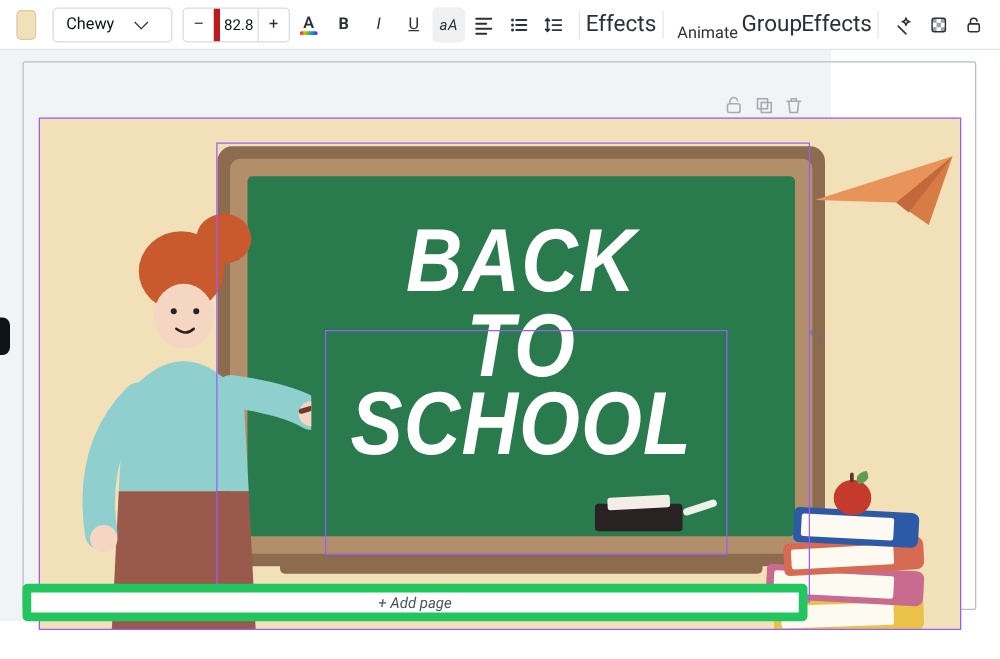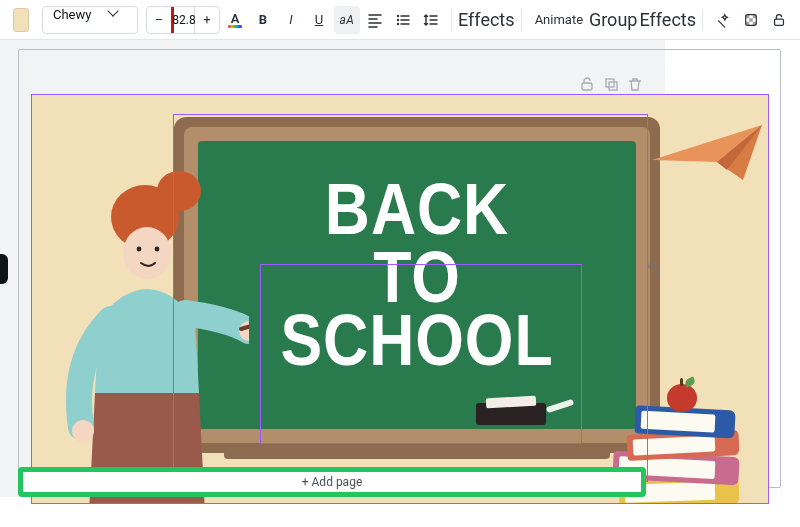--- a/index.html
+++ b/index.html
@@ -4,36 +4,36 @@
 <style>
   * { box-sizing: border-box; margin: 0; padding: 0; }
   html, body { width: 800px; height: 527px; font-family: -apple-system, BlinkMacSystemFont, "Segoe UI", Roboto, sans-serif; font-size: 13px; color: #0e1318; overflow: hidden; background: #fff; }
 
   
   .toolbar {
     display: flex; align-items: center; height: 40px; padding: 0 8px; gap: 2px;
     border-bottom: 1px solid #e4e7ea; background: #fff;
   }
   .swatch { width: 24px; height: 24px; border-radius: 4px; background: #f2e0b8; border: 1px solid rgba(0,0,0,.1); }
-  .font-select { display: flex; border: 1px solid #d7dbe0; border-radius: 4px; height: 28px; padding: 0 6px 0 10px; margin: 0 6px; gap: 18px; min-width: 96px;}
+  .font-select { display: flex; align-items: center; border: 1px solid #d7dbe0; border-radius: 4px; height: 28px; padding: 0 6px 0 10px; margin: 0 6px; gap: 18px; min-width: 96px;}
   .font-select span { font-size: 13px; }
   .chev { width: 8px; height: 8px; border-right: 1.5px solid #2b3138; border-bottom: 1.5px solid #2b3138; transform: rotate(45deg); margin-bottom: 3px; }
   .size-group { display: flex; align-items: center; border: 1px solid #d7dbe0; border-radius: 4px; height: 28px; }
   .size-btn { width: 24px; height: 100%; display: flex; align-items: center; justify-content: center; color: #2b3138; cursor: pointer; }
-  .size-val { width: 24px; text-align: center; font-size: 12px; border-left: 3px solid #b91c1c; border-right: 1px solid #d7dbe0; height:100%; display:flex; align-items:center; justify-content:center;}
+  .size-val { width: 36px; text-align: center; font-size: 12px; border-left: 5px solid #b91c1c; border-right: 1px solid #d7dbe0; height:100%; display:flex; align-items:center; justify-content:center;}
   .tbtn { height: 28px; min-width: 26px; padding: 0 5px; display: flex; align-items: center; justify-content: center; border-radius: 4px; cursor: pointer; color:#2b3138; }
   .tbtn.active { background: #eef0f2; }
   .txtbtn { padding: 0 9px; font-size: 18px; }
   .spacer { flex: 1; }
   .divider { width: 1px; height: 22px; background: #e4e7ea; margin: 0 5px; }
   .bold { font-weight: 700; } .ital { font-style: italic; } .under { text-decoration: underline; }
   .lower { font-size: 12px; letter-spacing: .5px; font-style: italic; }
 
   
-  .workspace { position: relative; width: 665px; height: 457px; background: #f2f3f5; display:flex; align-items:center; justify-content:center; }
+  .workspace { position: relative; width: 665px; height: 457px; background: #f2f3f5; display:flex; align-items:center; justify-content:center;font-style:italic; }
   .canvas-outline { position: absolute; top: 9px; left: 18px; width: 763px; height: 439px; border: 1px solid #b8bdc4; border-radius: 2px; pointer-events: none; }
   .canvas { position: absolute; top: 54px; left: 31px; width: 738px; height: 410px; background: #f2e0b8; overflow: hidden; border-radius: 4px; }
 
   
   .board-outer { position: absolute; top: 23px; left: 143px; width: 486px; height: 336px; background: #8d6b4f; border-radius: 12px; }
   .board-bevel { position:absolute; inset:10px; background:#b28e6a; border-radius:8px; }
   .board-inner { position: absolute; inset: 24px; background: #297a4d; border-radius: 4px; }
   .board-text { position: absolute; top: 50%; left: 50%; transform: translate(-50%, -55%); text-align: center; color: #fff; font-weight: 900; font-size: 68px; line-height: .95; letter-spacing: 1px; font-family: "Arial Black", Impact, sans-serif; }
   .board-text .w { display:block; transform:scaleY(1.05) scaleX(.92);}
   .shelf { position:absolute; left:50px; right:50px; bottom:-6px; height:14px; background:#8d6b4f; border-radius:4px;}
@@ -69,21 +69,21 @@
   .sel-mini-icons{position:absolute; top:36px; right:22px; display:flex; gap:8px;}
   .mini{width:16px;height:16px;opacity:.55;}
 
   .left-handle { position:absolute; left:0; top:50%; width:8px; height:30px; background:#0e1318; border-radius:0 6px 6px 0; transform:translateY(-50%);}
 
   
   .rail-icon { position:absolute; right:3px; top:50%; width:18px; height:18px; transform:translateY(-50%); display:flex; align-items:center; justify-content:center;}
   .rail-icon svg{opacity:.6;}
 
   
-  .footer { position:absolute; left:18px; right:19px; bottom:0; height:30px; border:5px solid #22c55e; border-radius:4px; display:flex; align-items:center; justify-content:center; background:#fff; color:#4a5159; font-size:12px; cursor:pointer;}
+  .footer { position:absolute; left:18px; right:19px; bottom:0; height:30px; border:7px solid #22c55e; border-radius:4px; display:flex; align-items:center; justify-content:center; background:#fff; color:#4a5159; font-size:12px; cursor:pointer;}
 </style>
 </head>
 <body>
 
 <div class="toolbar">
   <div class="tbtn">
       <div class="swatch"></div>
     </div>
 
   <div class="font-select">
@@ -121,21 +121,21 @@
   </div>
   <div class="tbtn">
     <svg width="16" height="16" viewBox="0 0 16 16">
         <path d="M3 3l0 10M1.5 4.5L3 3l1.5 1.5M1.5 11.5L3 13l1.5-1.5M7 4h7M7 8h7M7 12h7" stroke="#2b3138" stroke-width="1.4" fill="none" stroke-linecap="round"></path>
       </svg>
   </div>
 
   <div class="divider"></div>
   <div class="tbtn txtbtn">Effects</div>
   <div class="divider"></div>
-  <div class="tbtn" style="gap:5px;">
+  <div class="tbtn" style="gap:5px;align-items:flex-end;">
     <svg width="16" height="16" viewBox="0 0 16 16">
         <circle cx="8" cy="8" r="6" stroke="#2b3138" stroke-width="1.4" fill="none"></circle>
         <path d="M6.5 5.5v5l4-2.5z" fill="#2b3138"></path>
       </svg>
     <span>Animate</span>
   </div>
 
   <div class="spacer"></div>
 
   <div class="tbtn txtbtn">Group</div>

